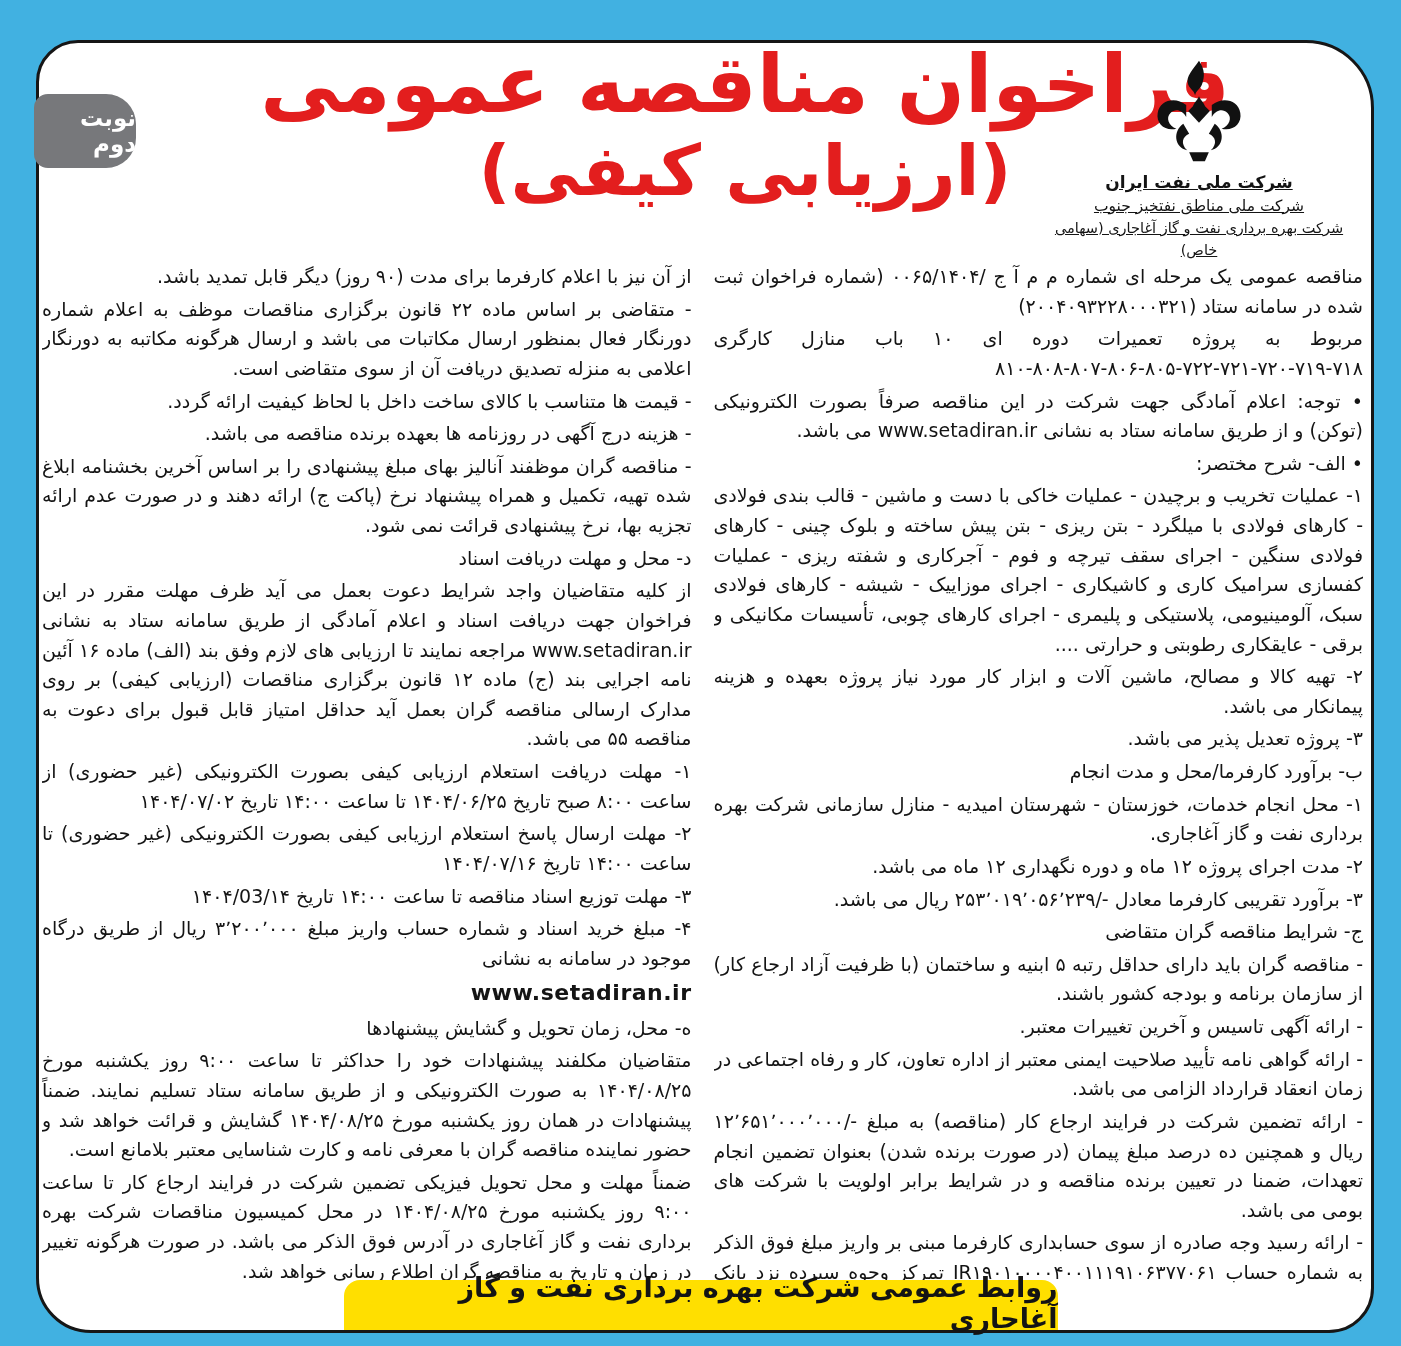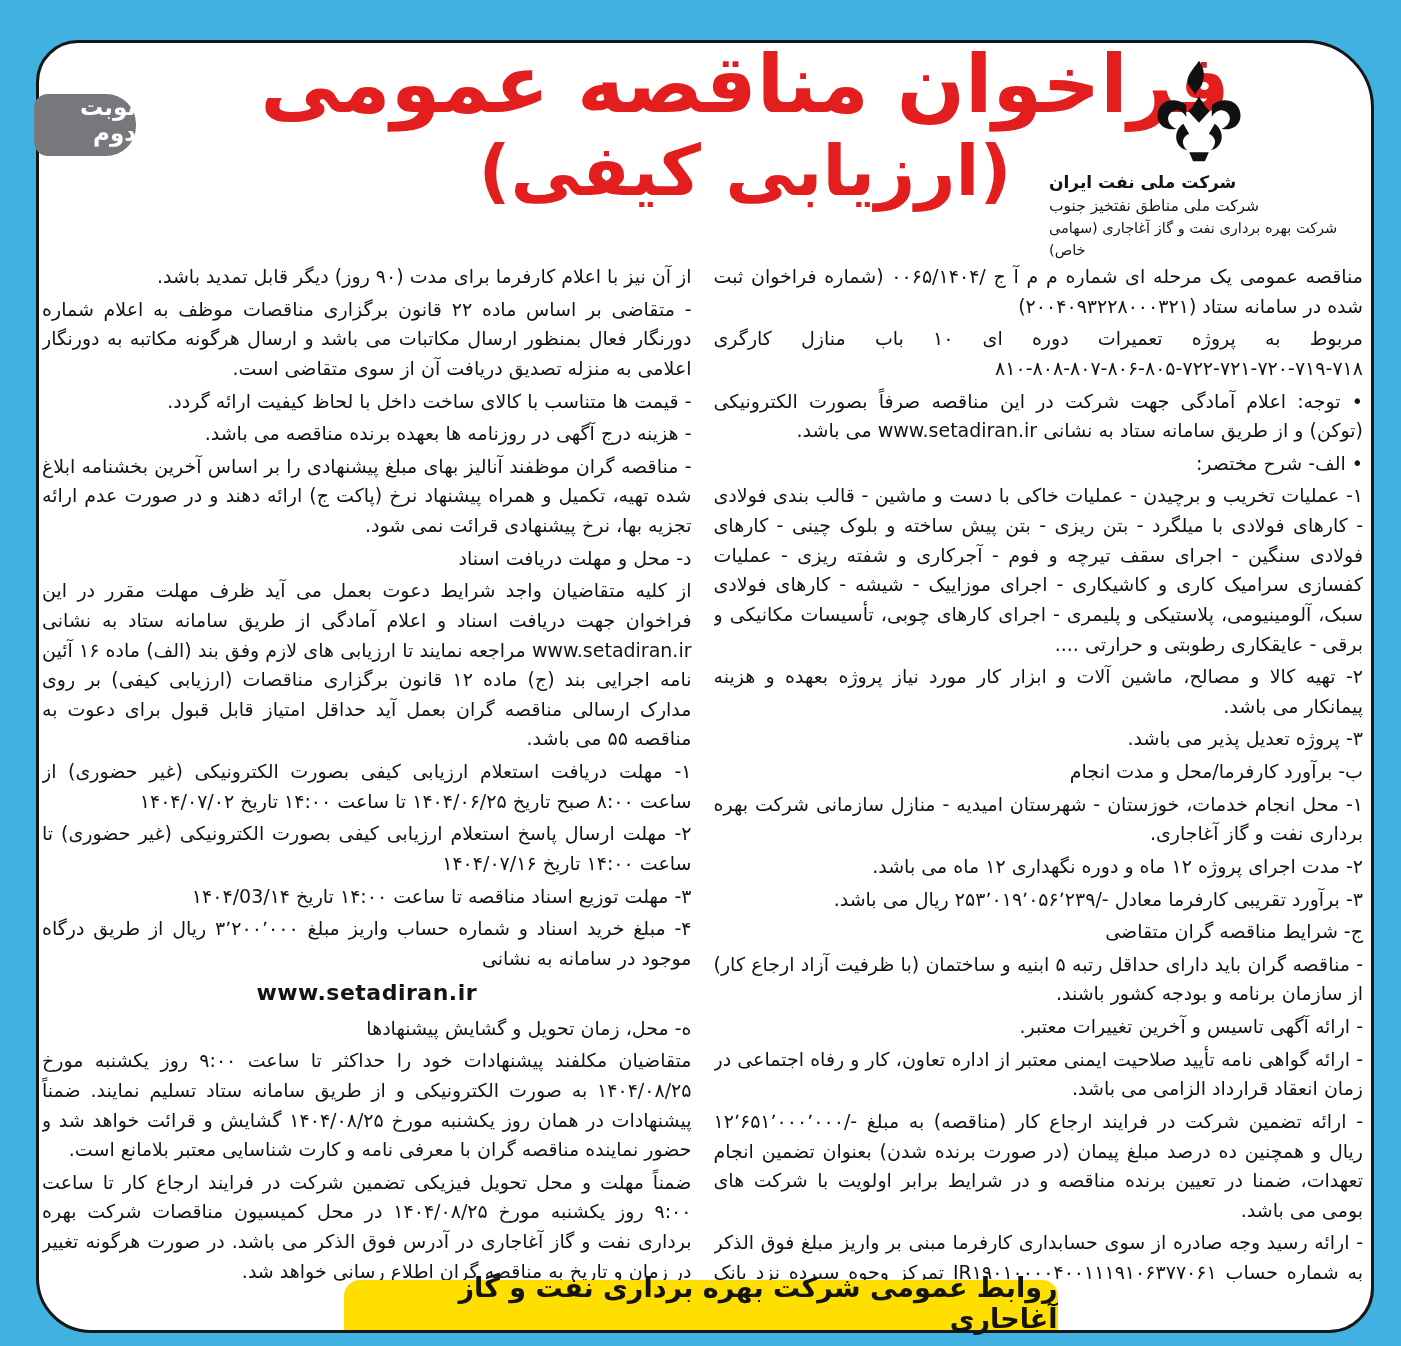--- a/index.html
+++ b/index.html
@@ -9,46 +9,46 @@
     font-family:"DejaVu Sans","Liberation Sans",sans-serif;
     color:var(--text_black,#111);
   }
   .card{
     position:absolute;left:36px;top:40px;right:27px;bottom:13px;
     background:#fff;border:3px solid #161616;
     border-radius:42px 68px 45px 55px;
     z-index:1;
   }
   .badge{
-    position:absolute;left:34px;top:94px;width:102px;height:62px;
+    position:absolute;left:34px;top:94px;width:102px;height:74px;
     background:var(--badge_gray,#77787b);color:#fff;
     border-radius:14px 30px 30px 14px;
-    display:flex;justify-content:center;
+    display:flex;align-items:center;justify-content:center;
     font-size:23px;font-weight:bold;z-index:5;
   }
   .org{
-    position:absolute;top:60px;right:52px;width:300px;text-align:left;z-index:3;
+    position:absolute;top:60px;right:52px;width:300px;text-align:center;z-index:3;text-decoration:underline;
   }
   .org svg{display:block;margin:0 auto 6px auto;}
   .org .l1{font-size:17px;font-weight:bold;line-height:1.45;}
   .org .l2{font-size:15.5px;line-height:1.5;}
   .org .l3{font-size:14.5px;line-height:1.5;}
   .title{
     position:absolute;top:42px;left:250px;width:990px;text-align:center;z-index:2;
     color:var(--accent_red,#e31e1e);font-weight:bold;
   }
   .title .t1{font-size:80px;line-height:1.08;}
   .title .t2{font-size:70px;line-height:1.08;margin-top:6px;}
   .columns{
     position:absolute;top:262px;left:42px;right:38px;bottom:52px;
     display:flex;gap:22px;z-index:2;overflow:hidden;
   }
   .col{flex:1 1 0;font-size:19px;line-height:1.56;text-align:justify;overflow:hidden;}
   .col p{margin:0 0 3px 0;}
-  .col p.center{text-align:center;}
+  .col p.center{text-align:right;}
   .col p.url{font-weight:bold;font-size:22px;letter-spacing:0.5px;}
   .wm-latin{
     position:absolute;top:548px;left:75px;z-index:0;
     font-size:195px;font-weight:bold;letter-spacing:1px;
     color:var(--watermark_gray,#9a9aa0);opacity:0.20;white-space:nowrap;
     pointer-events:none;
   }
   .wm-fa{
     position:absolute;top:698px;right:280px;z-index:0;
     font-size:58px;letter-spacing:14px;color:#c9989e;opacity:0.40;

